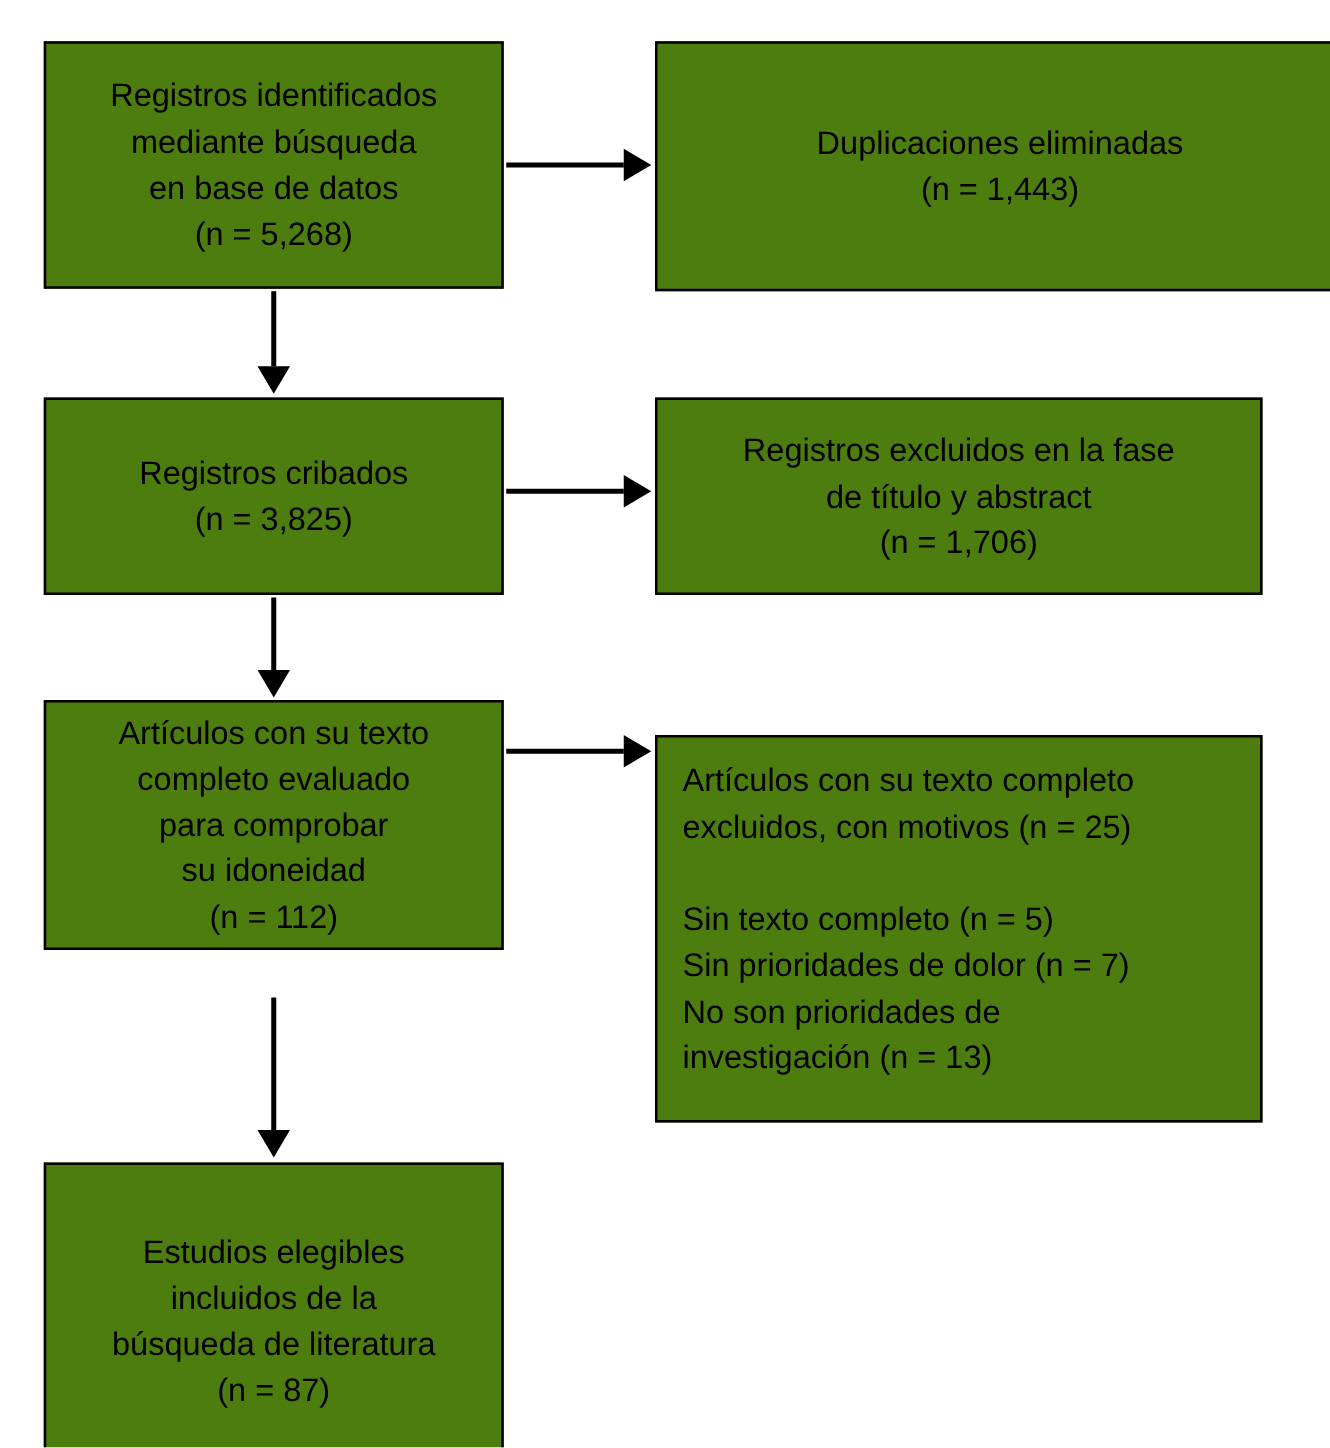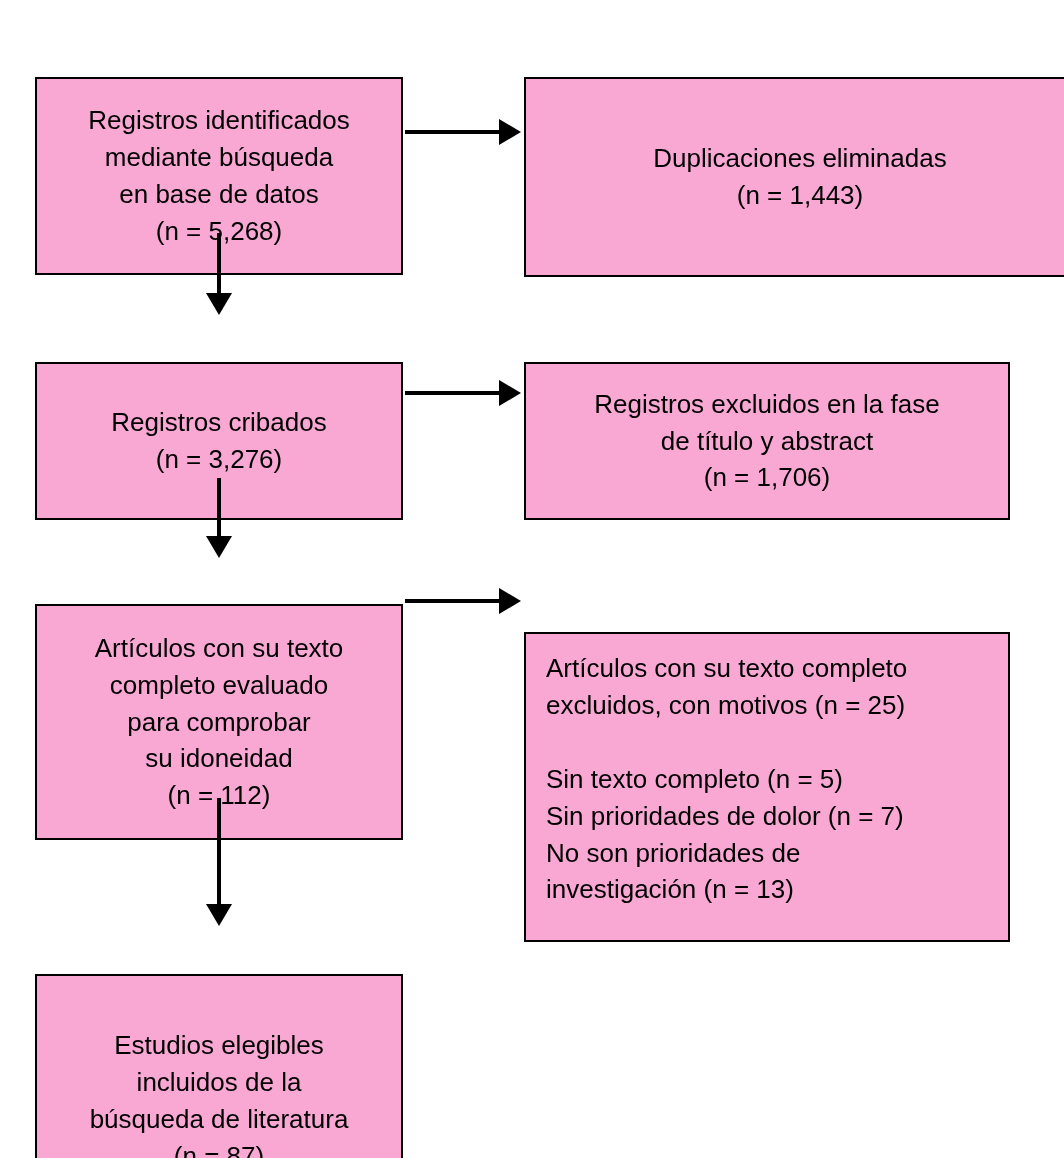--- a/index.html
+++ b/index.html
@@ -13,30 +13,29 @@
     position: relative;
     width: 1064px;
     height: 1158px;
     background: #ffffff;
     overflow: hidden;
   }
   .box {
     position: absolute;
     box-sizing: border-box;
     border: 2.5px solid #000000;
-    background: #f9a8d4;
+    background: #4d7c0f;
     display: flex;
     align-items: center;
     justify-content: center;
     text-align: center;
     font-size: 26px;
     line-height: 1.42;
     white-space: pre-line;
     padding: 10px 12px;
-    margin-top: 44px;
   }
   .box.left-align {
     align-items: flex-start;
     justify-content: flex-start;
     text-align: left;
     padding: 16px 20px;
   }
   
   .arrow-h {
     position: absolute;
@@ -83,31 +82,31 @@
 (n = 5,268)</div>
 
   <div class="box" style="left:524px; top:33px; width:552px; height:200px;">Duplicaciones eliminadas
 (n = 1,443)</div>
 
   <div class="arrow-h" style="left:405px; top:130px; width:94px;"></div>
 
   <div class="arrow-v" style="left:217px; top:233px; height:60px;"></div>
 
   <div class="box" style="left:35px; top:318px; width:368px; height:158px;">Registros cribados
-(n = 3,276)</div>
+(n = 3,825)</div>
 
   <div class="box" style="left:524px; top:318px; width:486px; height:158px;">Registros excluidos en la fase
 de título y abstract
 (n = 1,706)</div>
 
   <div class="arrow-h" style="left:405px; top:391px; width:94px;"></div>
 
   <div class="arrow-v" style="left:217px; top:478px; height:58px;"></div>
 
-  <div class="box" style="left:35px; top:560px; width:368px; height:236px;">Artículos con su texto
+  <div class="box" style="left:35px; top:560px; width:368px; height:200px;">Artículos con su texto
 completo evaluado
 para comprobar
 su idoneidad
 (n = 112)</div>
 
   <div class="box left-align" style="left:524px; top:588px; width:486px; height:310px;">Artículos con su texto completo
 excluidos, con motivos (n = 25)
 
 Sin texto completo (n = 5)
 Sin prioridades de dolor (n = 7)

